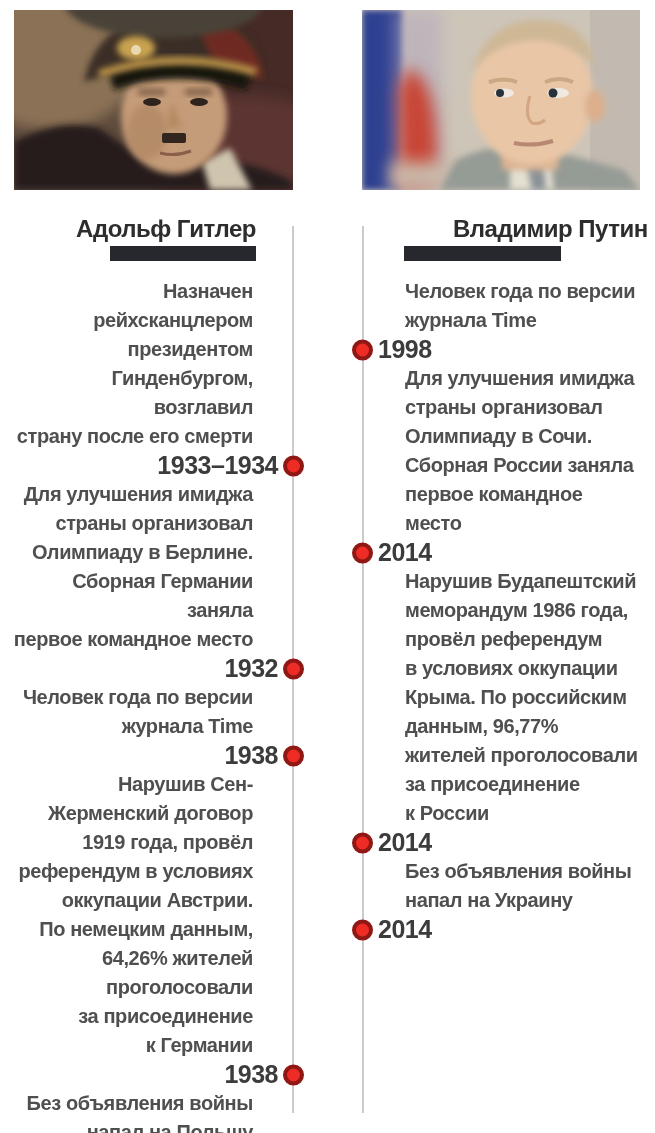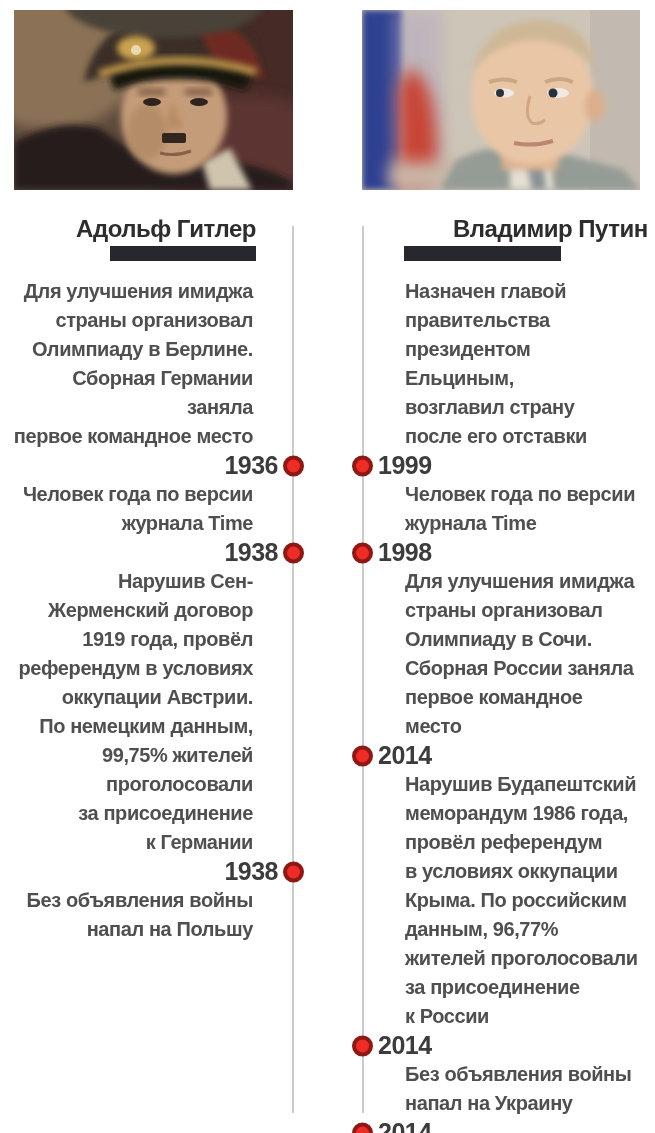--- a/index.html
+++ b/index.html
@@ -134,73 +134,73 @@
   <div class="person-name name-left">Адольф Гитлер</div>
   <div class="underline-bar bar-left"></div>
   <div class="person-name name-right">Владимир Путин</div>
   <div class="underline-bar bar-right"></div>
 
   <div class="timeline-line line-left"></div>
   <div class="timeline-line line-right"></div>
 
   <div class="col col-left">
     <div class="event">
+      <div class="etext">Назначен
+рейхсканцлером
+президентом
+Гинденбургом, возглавил
+страну после его смерти</div>
+      <div class="yearrow">
+        <span class="year">1933–1934</span>
+        <span class="dot"></span>
+      </div>
+    </div>
+    <div class="event">
       <div class="etext">Для улучшения имиджа
 страны организовал
 Олимпиаду в Берлине.
 Сборная Германии заняла
 первое командное место</div>
       <div class="yearrow">
-        <span class="year">1936</span>
+        <span class="year">1932</span>
         <span class="dot"></span>
       </div>
     </div>
     <div class="event">
       <div class="etext">Человек года по версии
 журнала Time</div>
       <div class="yearrow">
         <span class="year">1938</span>
         <span class="dot"></span>
       </div>
     </div>
     <div class="event">
       <div class="etext">Нарушив Сен-
 Жерменский договор
 1919 года, провёл
 референдум в условиях
 оккупации Австрии.
 По немецким данным,
-99,75% жителей
+64,26% жителей
 проголосовали
 за присоединение
 к Германии</div>
       <div class="yearrow">
         <span class="year">1938</span>
         <span class="dot"></span>
       </div>
     </div>
     <div class="event">
       <div class="etext">Без объявления войны
 напал на Польшу</div>
 
     </div>
   </div>
 
   <div class="col col-right">
-    <div class="event">
-      <div class="etext">Назначен главой
-правительства
-президентом Ельциным,
-возглавил страну
-после его отставки</div>
-      <div class="yearrow">
-        <span class="dot"></span>
-        <span class="year">1999</span>
-      </div>
-    </div>
     <div class="event">
       <div class="etext">Человек года по версии
 журнала Time</div>
       <div class="yearrow">
         <span class="dot"></span>
         <span class="year">1998</span>
       </div>
     </div>
     <div class="event">
       <div class="etext">Для улучшения имиджа

